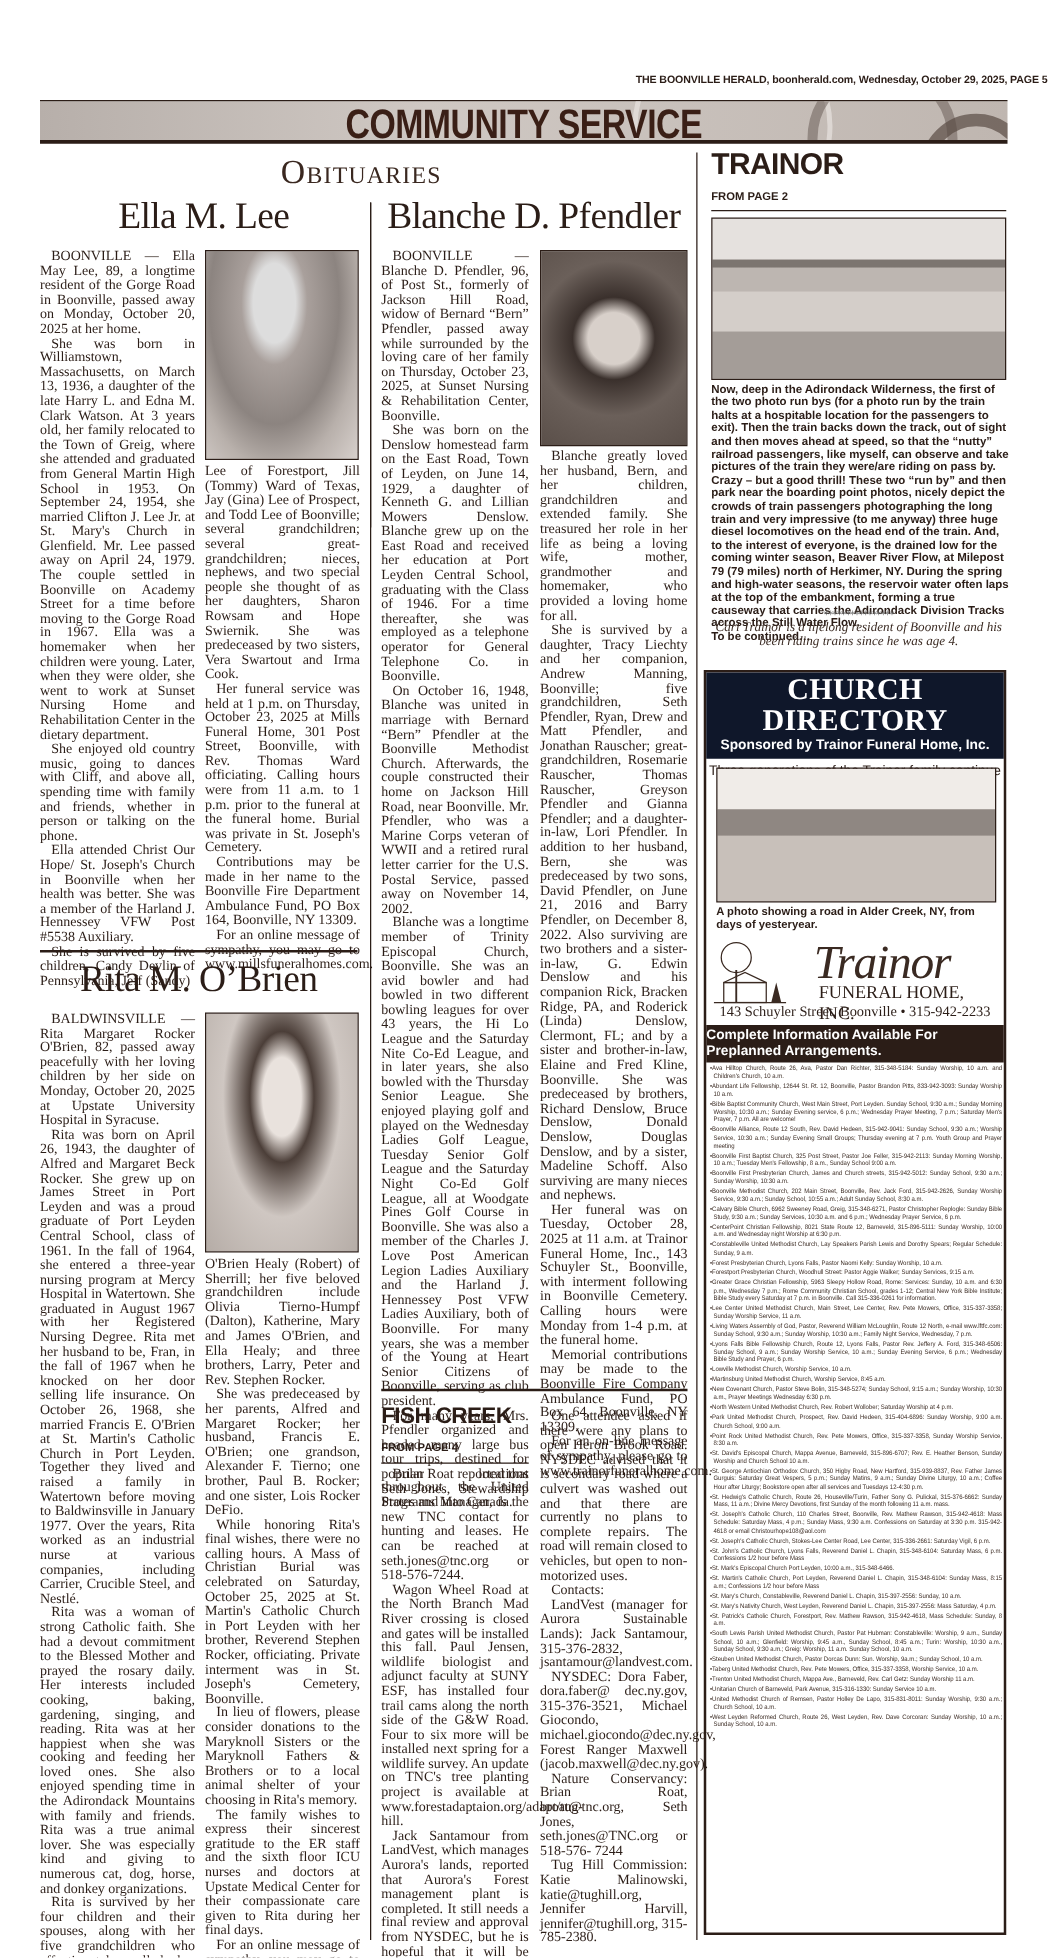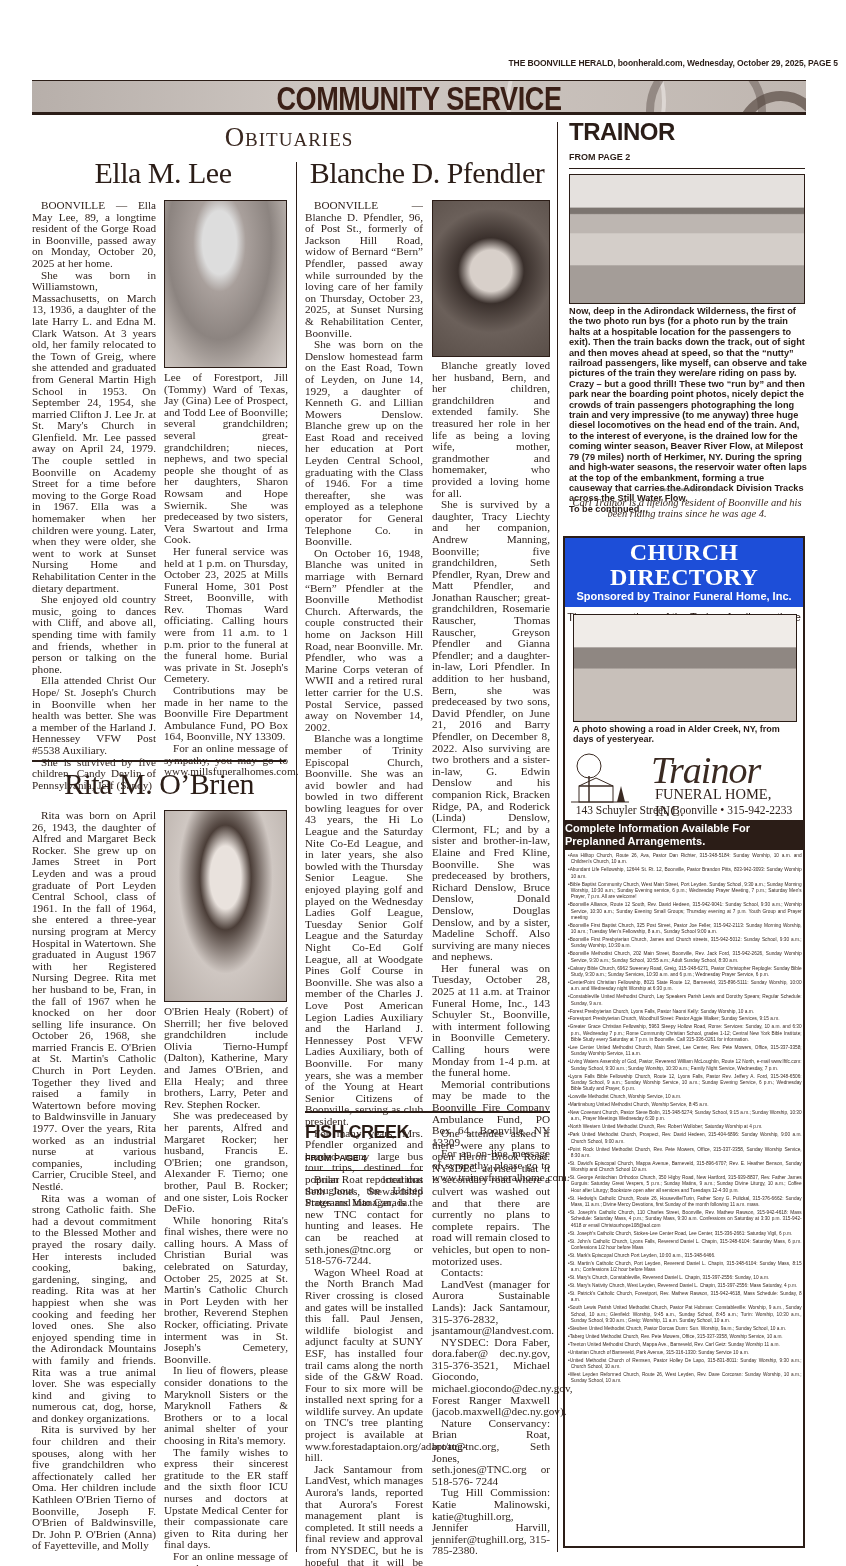--- a/index.html
+++ b/index.html
@@ -21,21 +21,21 @@
   .ph-blanche{background:radial-gradient(circle at 50% 45%,#d8d0ca 0 20%,#3a302c 32%,#6b605a 60%,#5a4f49 100%)}
   .ph-rita{background:radial-gradient(ellipse at 50% 35%,#e9e2dd 0 18%,#4b3e38 30%,#cfc7c2 55%,#b5aca6 100%)}
   .ph-train{background:linear-gradient(180deg,#e5e1de 0 25%,#7c7570 26% 30%,#bdb6b1 31% 45%,#d4cec9 46% 70%,#a49d98 71% 100%)}
   .ph-road{background:linear-gradient(180deg,#f0ece8 0 30%,#8f8782 31% 50%,#c8c0ba 51% 100%)}
   .sect{position:absolute;font-family:"Liberation Sans",sans-serif;font-weight:bold;color:#2b1d17;letter-spacing:-0.5px}
   .from{position:absolute;font-family:"Liberation Sans",sans-serif;font-weight:bold;font-size:9px;color:#2b1d17}
   .caption{position:absolute;font-family:"Liberation Sans",sans-serif;font-weight:bold;font-size:9.2px;line-height:10.4px;color:#2b1d17}
   .stars{position:absolute;text-align:center;font-size:8px;color:#666;letter-spacing:-0.5px}
   .byline{position:absolute;text-align:center;font-family:"Liberation Serif",serif;font-style:italic;font-size:10.5px;line-height:11px;color:#3a2a22}
   .cd{position:absolute;left:563px;top:536px;width:242px;height:1012px;border:2px solid #2b1d17}
-  .cd-top{background:#1d4ed8;color:#fff;text-align:center;padding:2px 0 4px}
+  .cd-top{background:#0f172a;color:#fff;text-align:center;padding:2px 0 4px}
   .cd-title{font-family:"Liberation Serif",serif;font-weight:bold;font-size:24px;line-height:25px;letter-spacing:0.3px}
   .cd-sub{font-family:"Liberation Sans",sans-serif;font-weight:bold;font-size:11px;line-height:13px}
   .cd-gen{text-align:center;font-family:"Liberation Sans",sans-serif;font-size:11px;line-height:13px;color:#2b1d17;margin-top:4px}
   .cd-logo{position:absolute;top:170px;left:0;right:0;height:56px}
   .cd-tree{position:absolute;left:6px;top:2px;width:58px;height:54px}
   .cd-script{position:absolute;left:86px;top:-2px;font-family:"Liberation Serif",serif;font-style:italic;font-size:38px;color:#3a2a22;letter-spacing:-1px}
   .cd-fh{position:absolute;left:90px;top:36px;font-family:"Liberation Serif",serif;font-weight:normal;font-size:14.5px;color:#2b1d17}
   .cd-addr{position:absolute;top:226px;left:0;right:0;text-align:center;font-family:"Liberation Serif",serif;font-size:11.5px;color:#2b1d17}
   .cd-info{position:absolute;top:242px;left:0;right:0;background:#2b1d17;color:#fff;text-align:left;font-family:"Liberation Sans",sans-serif;font-weight:bold;font-size:11px;line-height:12.5px;padding:2px 0 3px}
   .cd-list{position:absolute;top:273px;left:3px;right:3px;font-family:"Liberation Sans",sans-serif;font-size:5.2px;line-height:6.35px;color:#3a2a22;text-align:justify;transform:scaleX(.92);transform-origin:left top;width:254px}
@@ -73,20 +73,21 @@
   <p style="text-indent:0">Lee of Forestport, Jill (Tommy) Ward of Texas, Jay (Gina) Lee of Prospect, and Todd Lee of Boonville; several grandchildren; several great-grandchildren; nieces, nephews, and two special people she thought of as her daughters, Sharon Rowsam and Hope Swiernik. She was predeceased by two sisters, Vera Swartout and Irma Cook.</p>
   <p>Her funeral service was held at 1 p.m. on Thursday, October 23, 2025 at Mills Funeral Home, 301 Post Street, Boonville, with Rev. Thomas Ward officiating. Calling hours were from 11 a.m. to 1 p.m. prior to the funeral at the funeral home. Burial was private in St. Joseph's Cemetery.</p>
   <p>Contributions may be made in her name to the Boonville Fire Department Ambulance Fund, PO Box 164, Boonville, NY 13309.</p>
   <p>For an online message of sympathy, you may go to www.millsfuneralhomes.com.</p>
 </div>
 
 <div class="hrule" style="left:32px;width:254px;top:760px"></div>
 
 <div class="name" style="left:32px;width:254px;top:767px">Rita M. O’Brien</div>
 <div class="txt" style="left:32px;top:810px;width:124px">
+  <p>BALDWINSVILLE — Rita Margaret Rocker O'Brien, 82, passed away peacefully with her loving children by her side on Monday, October 20, 2025 at Upstate University Hospital in Syracuse.</p>
   <p>Rita was born on April 26, 1943, the daughter of Alfred and Margaret Beck Rocker. She grew up on James Street in Port Leyden and was a proud graduate of Port Leyden Central School, class of 1961. In the fall of 1964, she entered a three-year nursing program at Mercy Hospital in Watertown. She graduated in August 1967 with her Registered Nursing Degree. Rita met her husband to be, Fran, in the fall of 1967 when he knocked on her door selling life insurance. On October 26, 1968, she married Francis E. O'Brien at St. Martin's Catholic Church in Port Leyden. Together they lived and raised a family in Watertown before moving to Baldwinsville in January 1977. Over the years, Rita worked as an industrial nurse at various companies, including Carrier, Crucible Steel, and Nestlé.</p>
   <p>Rita was a woman of strong Catholic faith. She had a devout commitment to the Blessed Mother and prayed the rosary daily. Her interests included cooking, baking, gardening, singing, and reading. Rita was at her happiest when she was cooking and feeding her loved ones. She also enjoyed spending time in the Adirondack Mountains with family and friends. Rita was a true animal lover. She was especially kind and giving to numerous cat, dog, horse, and donkey organizations.</p>
   <p>Rita is survived by her four children and their spouses, along with her five grandchildren who affectionately called her Oma. Her children include Kathleen O'Brien Tierno of Boonville, Joseph F. O'Brien of Baldwinsville, Dr. John P. O'Brien (Anna) of Fayetteville, and Molly</p>
 </div>
 <div class="photo ph-rita" style="left:164px;top:810px;width:123px;height:192px"></div>
 <div class="txt" style="left:164px;top:1006px;width:124px">
   <p style="text-indent:0">O'Brien Healy (Robert) of Sherrill; her five beloved grandchildren include Olivia Tierno-Humpf (Dalton), Katherine, Mary and James O'Brien, and Ella Healy; and three brothers, Larry, Peter and Rev. Stephen Rocker.</p>
   <p>She was predeceased by her parents, Alfred and Margaret Rocker; her husband, Francis E. O'Brien; one grandson, Alexander F. Tierno; one brother, Paul B. Rocker; and one sister, Lois Rocker DeFio.</p>
   <p>While honoring Rita's final wishes, there were no calling hours. A Mass of Christian Burial was celebrated on Saturday, October 25, 2025 at St. Martin's Catholic Church in Port Leyden with her brother, Reverend Stephen Rocker, officiating. Private interment was in St. Joseph's Cemetery, Boonville.</p>
   <p>In lieu of flowers, please consider donations to the Maryknoll Sisters or the Maryknoll Fathers &amp; Brothers or to a local animal shelter of your choosing in Rita's memory.</p>

